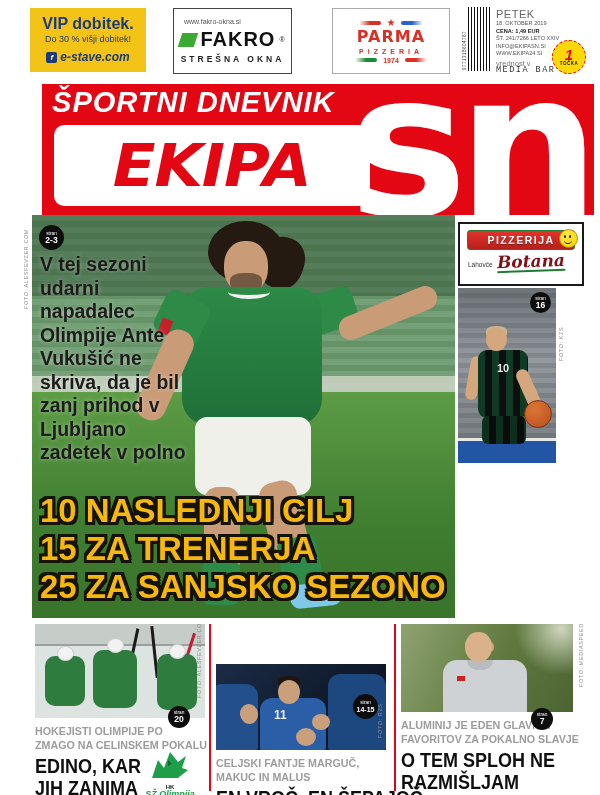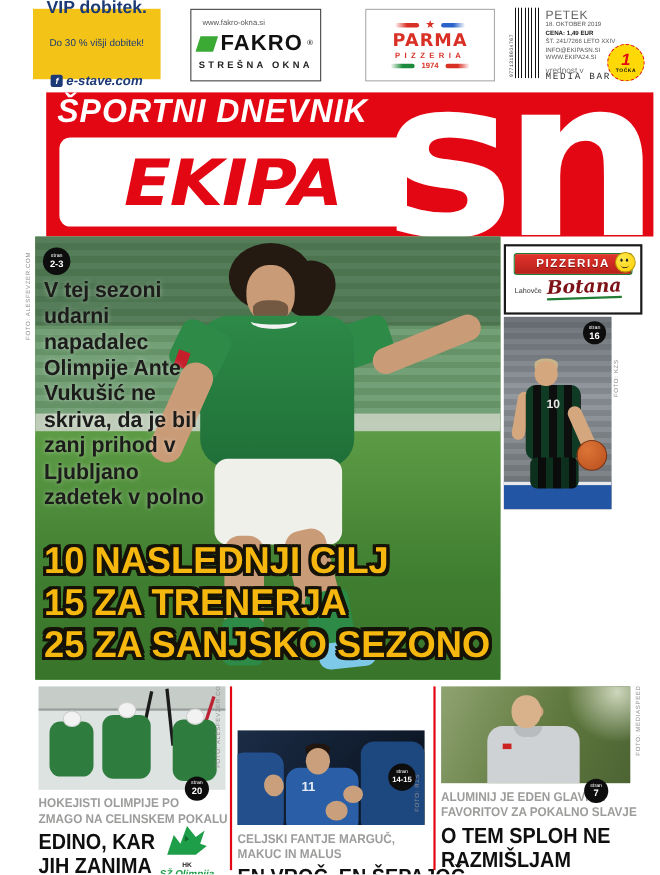--- a/index.html
+++ b/index.html
@@ -2,21 +2,21 @@
 <html><head>
 <meta charset="utf-8">
 <style>
   html,body{margin:0;padding:0;background:#ffffff;}
   .page{position:relative;width:600px;height:795px;background:#fff;overflow:hidden;
         font-family:"Liberation Sans",sans-serif;color:#111;}
   .abs{position:absolute;}
 
   
   .vip-ad{left:30px;top:8px;width:116px;height:64px;background:#f3c317;
-          display:flex;flex-direction:column;align-items:center;justify-content:center;gap:18px;}
+          display:flex;flex-direction:column;align-items:center;justify-content:center;gap:2px;}
   .vip-title{color:#1c3a75;font-weight:bold;font-size:16px;line-height:16px;}
   .vip-sub{color:#1c3a75;font-size:9px;}
   .vip-brandrow{display:flex;align-items:center;gap:3px;margin-top:4px;}
   .vip-logo{width:11px;height:11px;background:#1c3a75;color:#fff;font-size:8px;font-weight:bold;
             display:flex;align-items:center;justify-content:center;border-radius:2px;font-style:italic;}
   .vip-brand{color:#1c3a75;font-weight:bold;font-style:italic;font-size:12px;}
 
   .fakro-ad{left:173px;top:8px;width:117px;height:64px;background:#fff;border:1px solid #444;
             display:flex;flex-direction:column;align-items:center;justify-content:center;}
   .fakro-url{font-size:7px;color:#555;align-self:flex-start;margin:0 0 3px 10px;}

